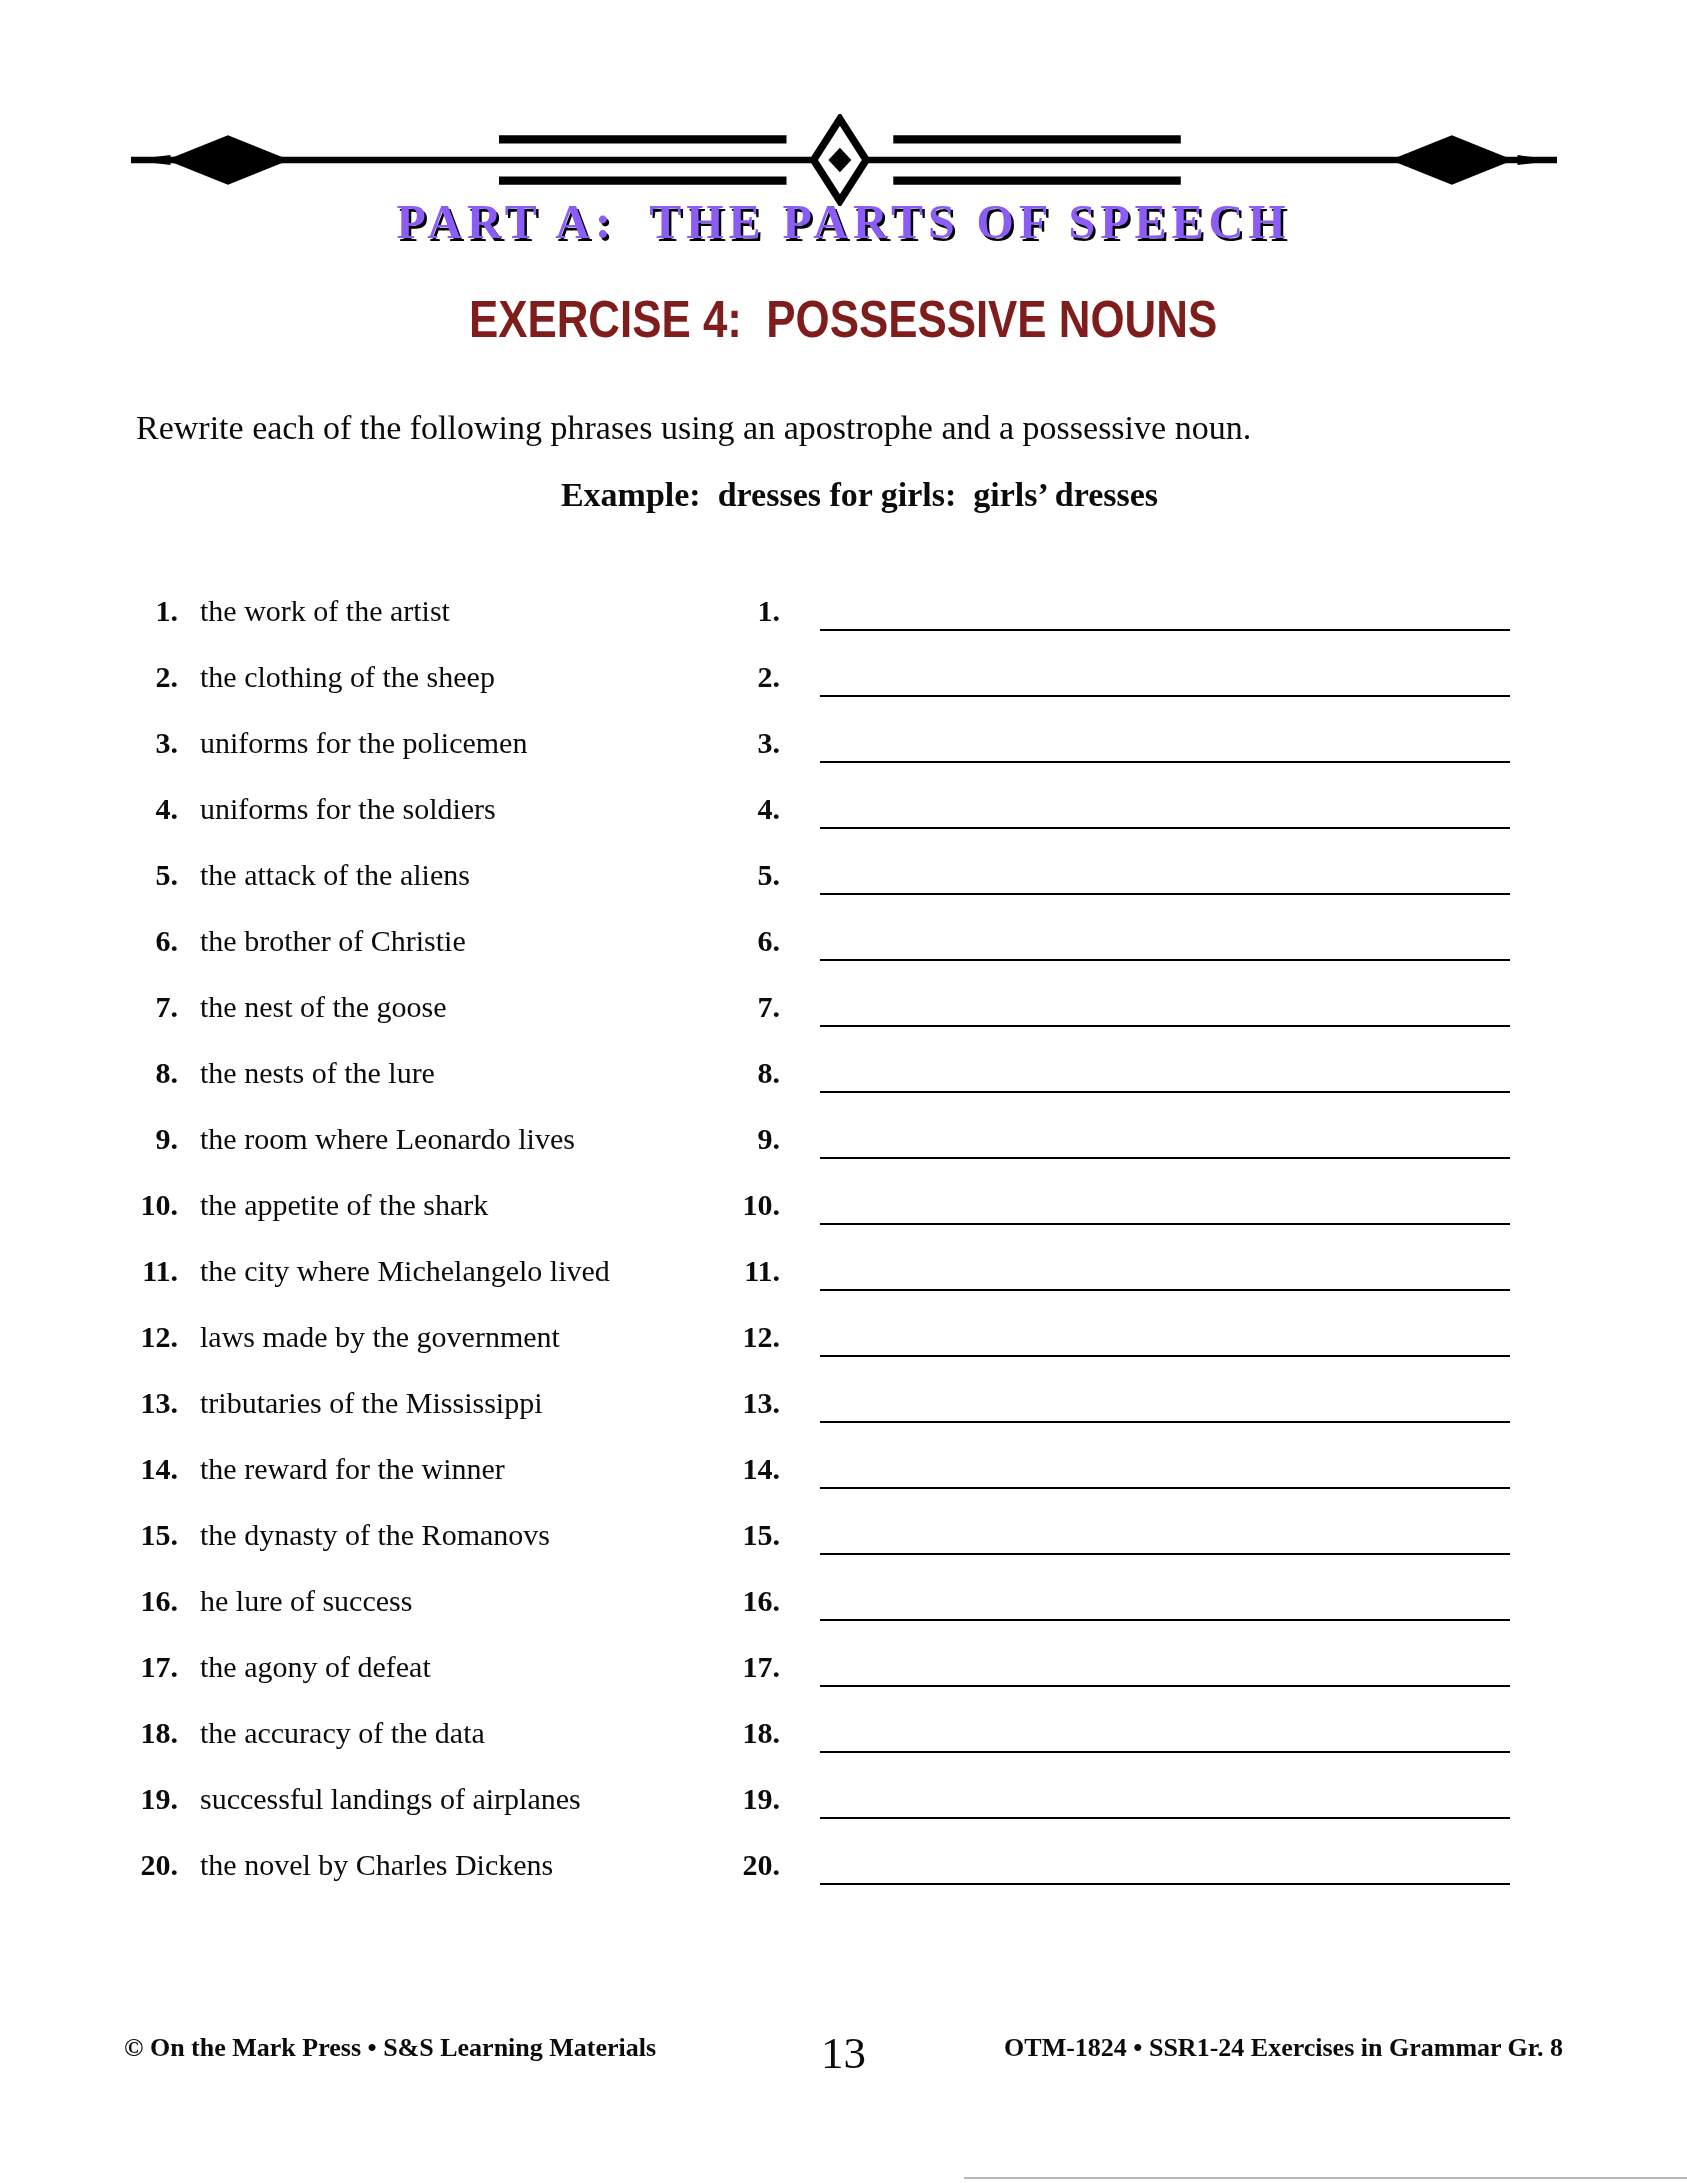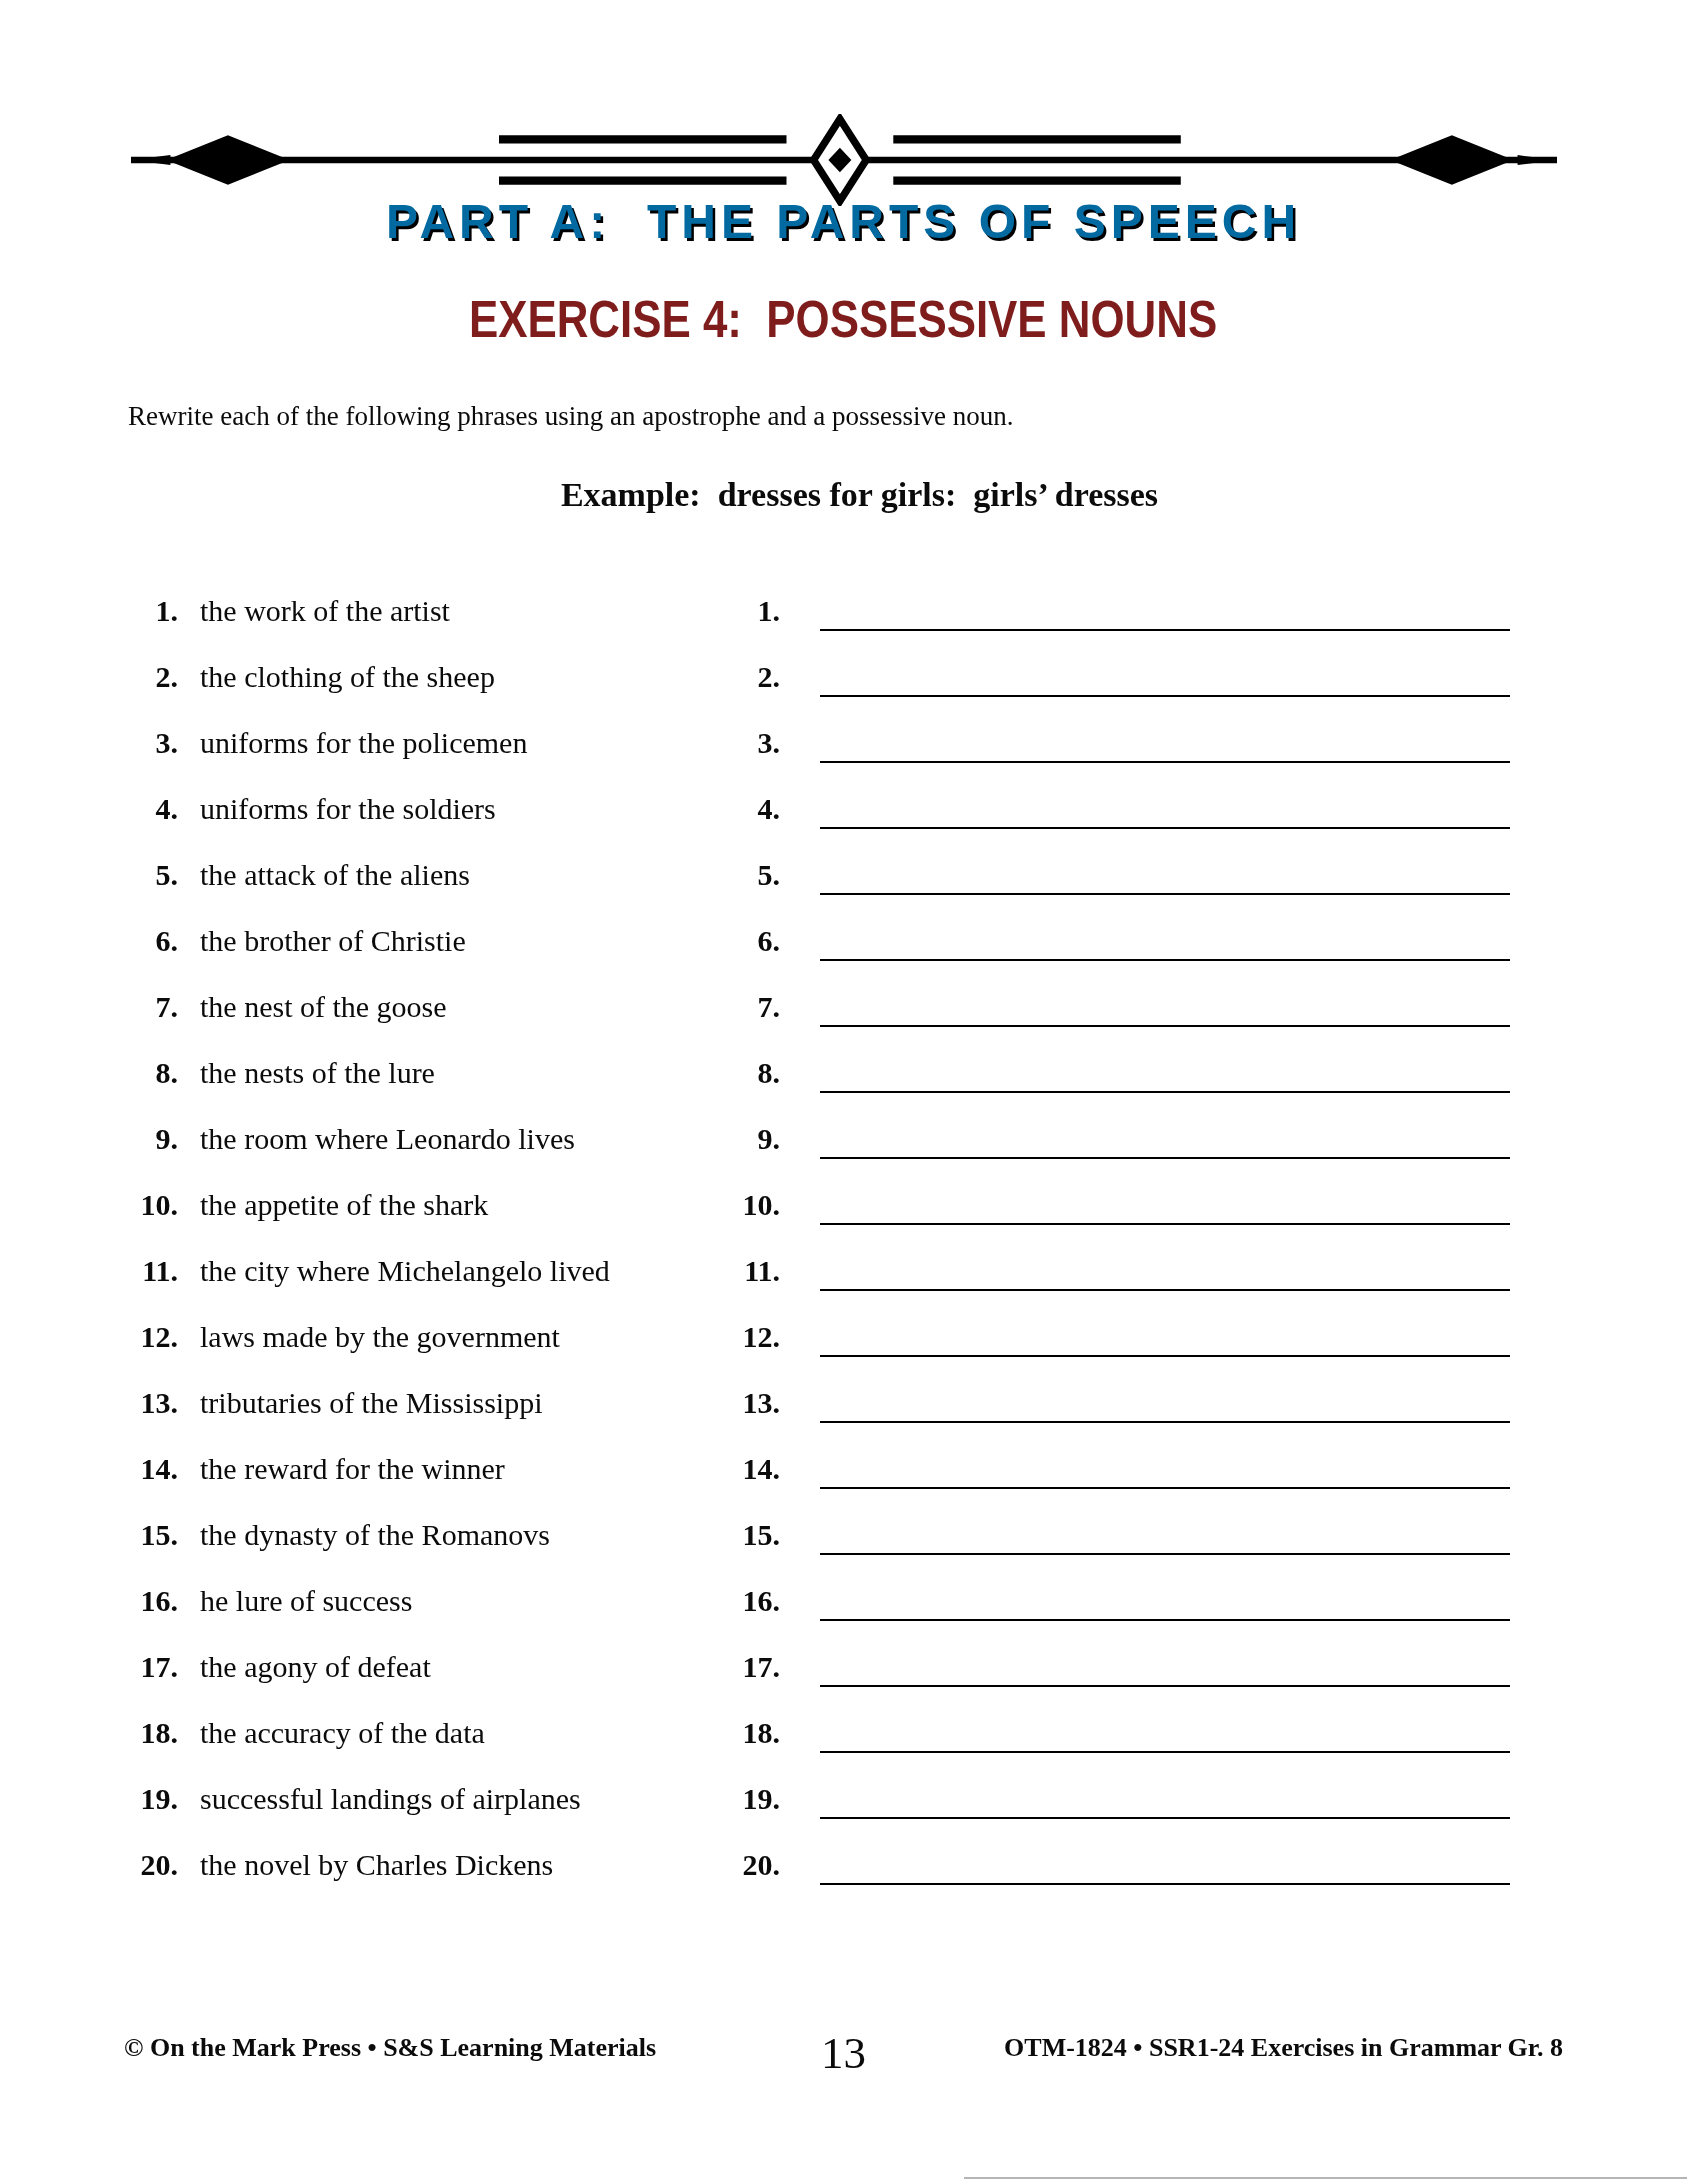--- a/index.html
+++ b/index.html
@@ -25,25 +25,25 @@
     height: 92px;
   }
 
   .part-title {
     position: absolute;
     top: 194px;
     left: 0;
     width: 100%;
     margin: 0;
     text-align: center;
-    font-family: Liberation Sans, sans-serif;
+    font-family: Liberation Serif, serif;
     font-weight: 700;
     font-size: 48px;
     letter-spacing: 5px;
-    color: #0369a1;
+    color: #8b5cf6;
     text-shadow: 2.5px 2.5px 0 #000;
     white-space: pre-wrap;
   }
 
   .exercise-title {
     position: absolute;
     top: 290px;
     left: 0;
     width: 100%;
     margin: 0;
@@ -58,22 +58,22 @@
     display: inline-block;
     transform: scaleX(0.86);
     transform-origin: center;
     white-space: pre-wrap;
   }
 
   .instruction {
     position: absolute;
     top: 397px;
     left: 124px;
-    margin: 4px;
-    font-size: 27px;
+    margin: 12px;
+    font-size: 34px;
     white-space: pre-wrap;
   }
 
   .example {
     position: absolute;
     top: 476px;
     left: 16px;
     width: 100%;
     margin: 0;
     text-align: center;

